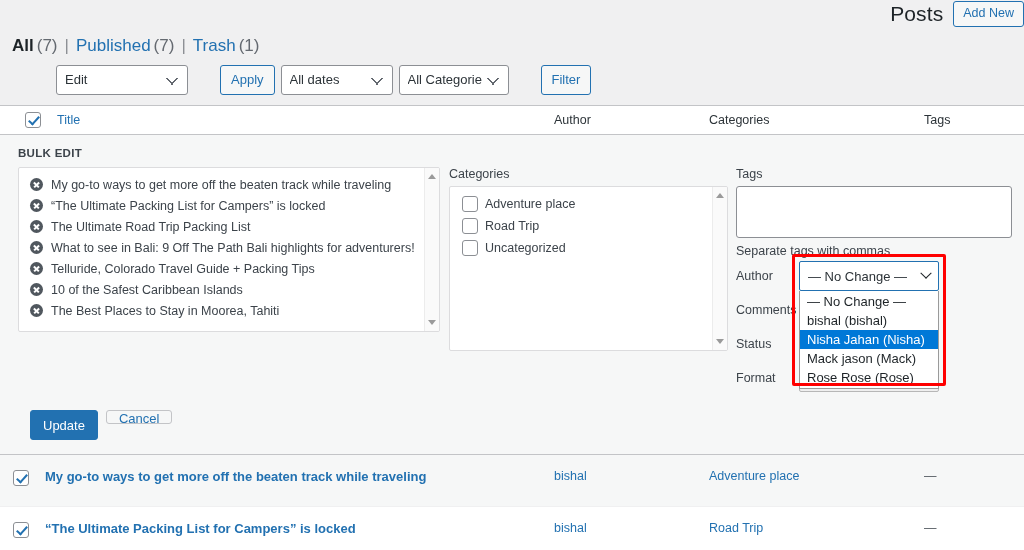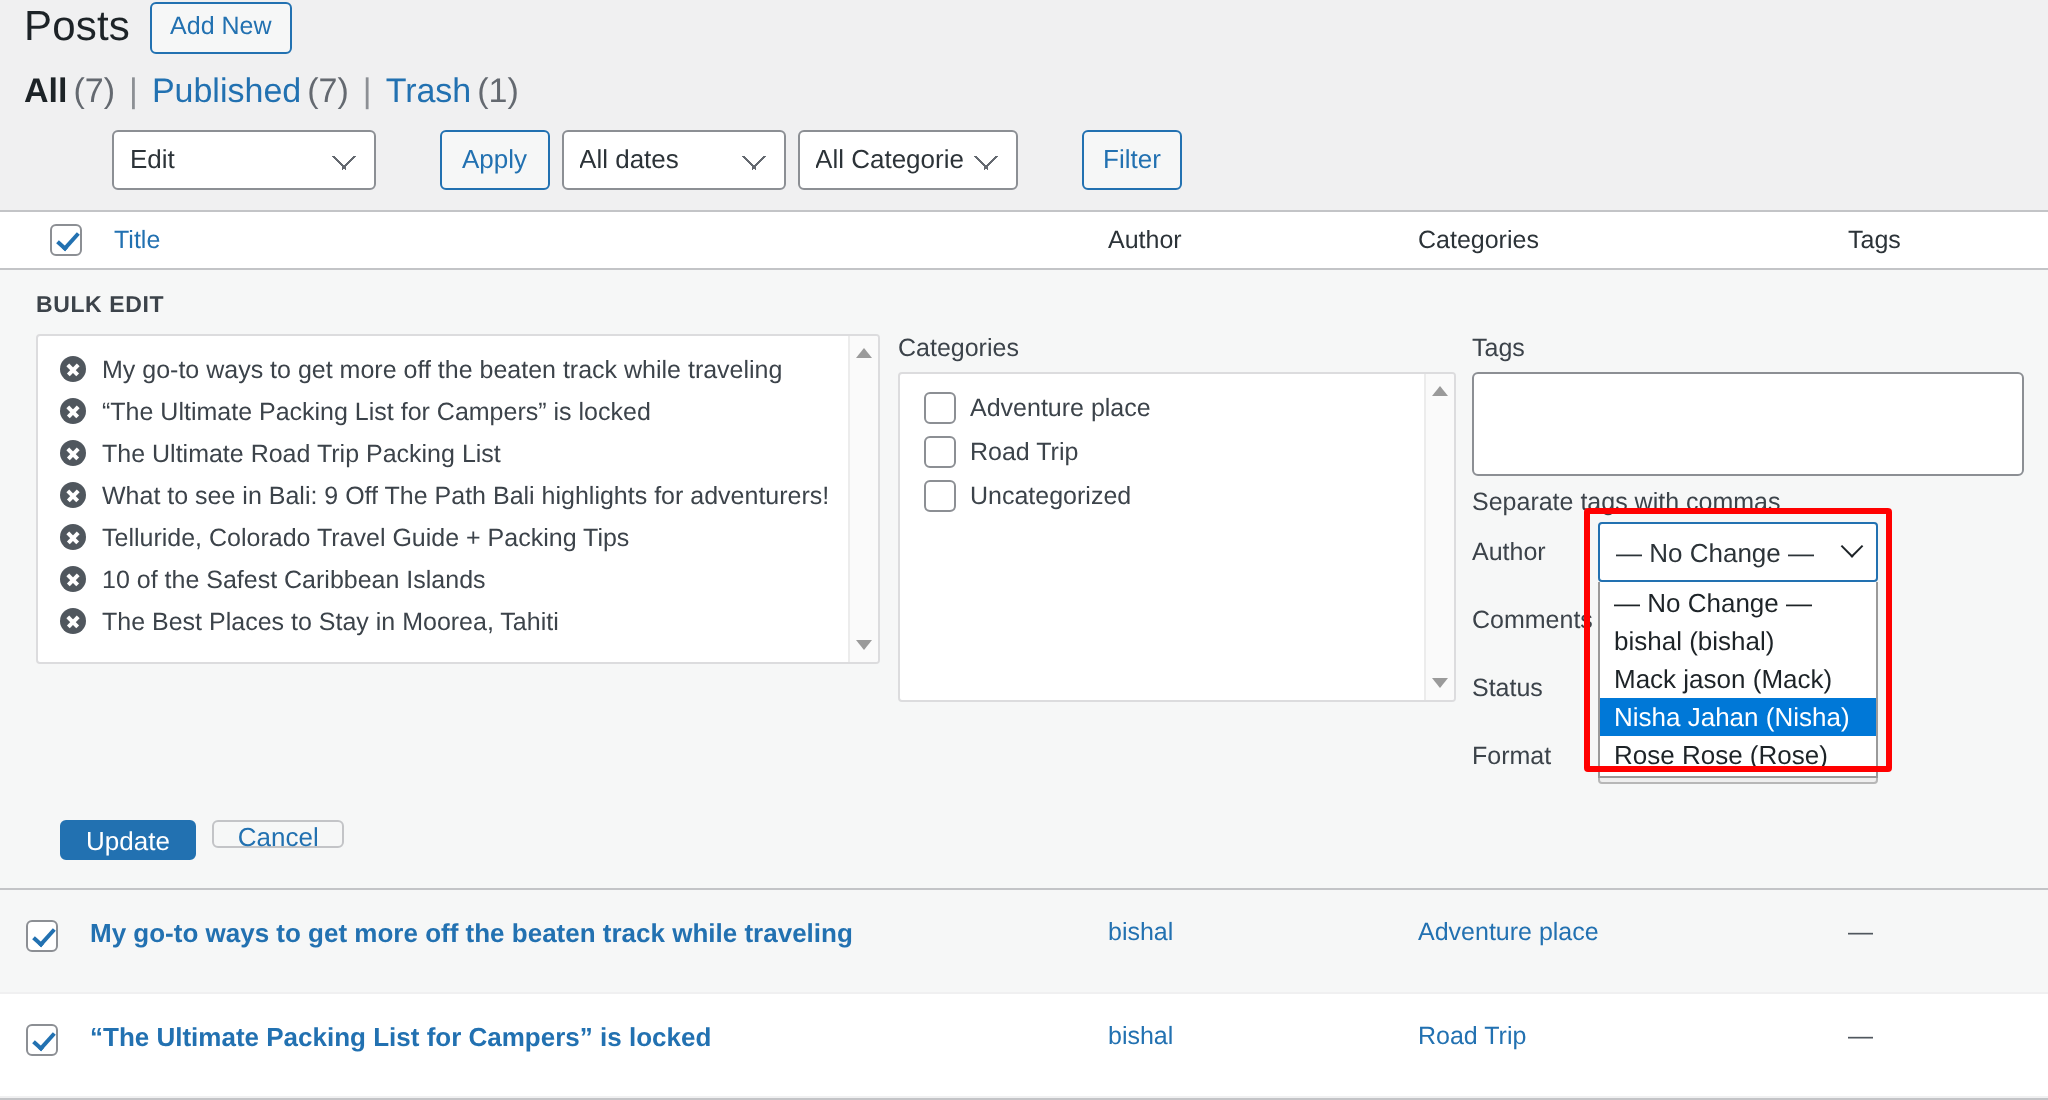--- a/index.html
+++ b/index.html
@@ -14,20 +14,21 @@
     color: #3c434a;
     -webkit-font-smoothing: antialiased;
   }
 
   
   #page-head {
     padding: 0 0 0 12px;
     display: flex;
     align-items: center;
     height: 28px;
+    justify-content: flex-end;
   }
   #page-title {
     font-size: 21px;
     font-weight: 400;
     color: #1d2327;
     line-height: 1.2;
     margin: 0 10px 0 0;
     letter-spacing: .1px;
   }
   .page-title-action {
@@ -391,21 +392,21 @@
     margin: 16px 0 0 18px;
   }
   .btn-primary {
     background: #2271b1;
     border: 1px solid #2271b1;
     border-radius: 3px;
     color: #fff;
     font-size: 13px;
     font-family: "Liberation Sans", sans-serif;
     padding: 0 12px;
-    height: 20px;
+    height: 30px;
     cursor: pointer;
   }
   .btn-cancel {
     background: #f6f7f7;
     border: 1px solid #c3c4c7;
     border-radius: 3px;
     color: #2271b1;
     font-size: 13px;
     font-family: "Liberation Sans", sans-serif;
     padding: 0 12px;
@@ -569,22 +570,22 @@
         <div class="field-row">
           <div class="fname">Author</div>
           <div id="author-wrap">
             <div id="author-select">
               <span class="val">— No Change —</span>
               <span class="caret thin"></span>
             </div>
             <div id="author-listbox">
                 <div class="opt">— No Change —</div>
                 <div class="opt">bishal (bishal)</div>
+                <div class="opt selected">Nisha Jahan (Nisha)</div>
                 <div class="opt">Mack jason (Mack)</div>
-                <div class="opt selected">Nisha Jahan (Nisha)</div>
                 <div class="opt">Rose Rose (Rose)</div>
               </div>
             <div id="author-highlight"></div>
           </div>
         </div>
 
         <div class="field-row">
           <div class="fname">Comments</div>
         </div>
 

